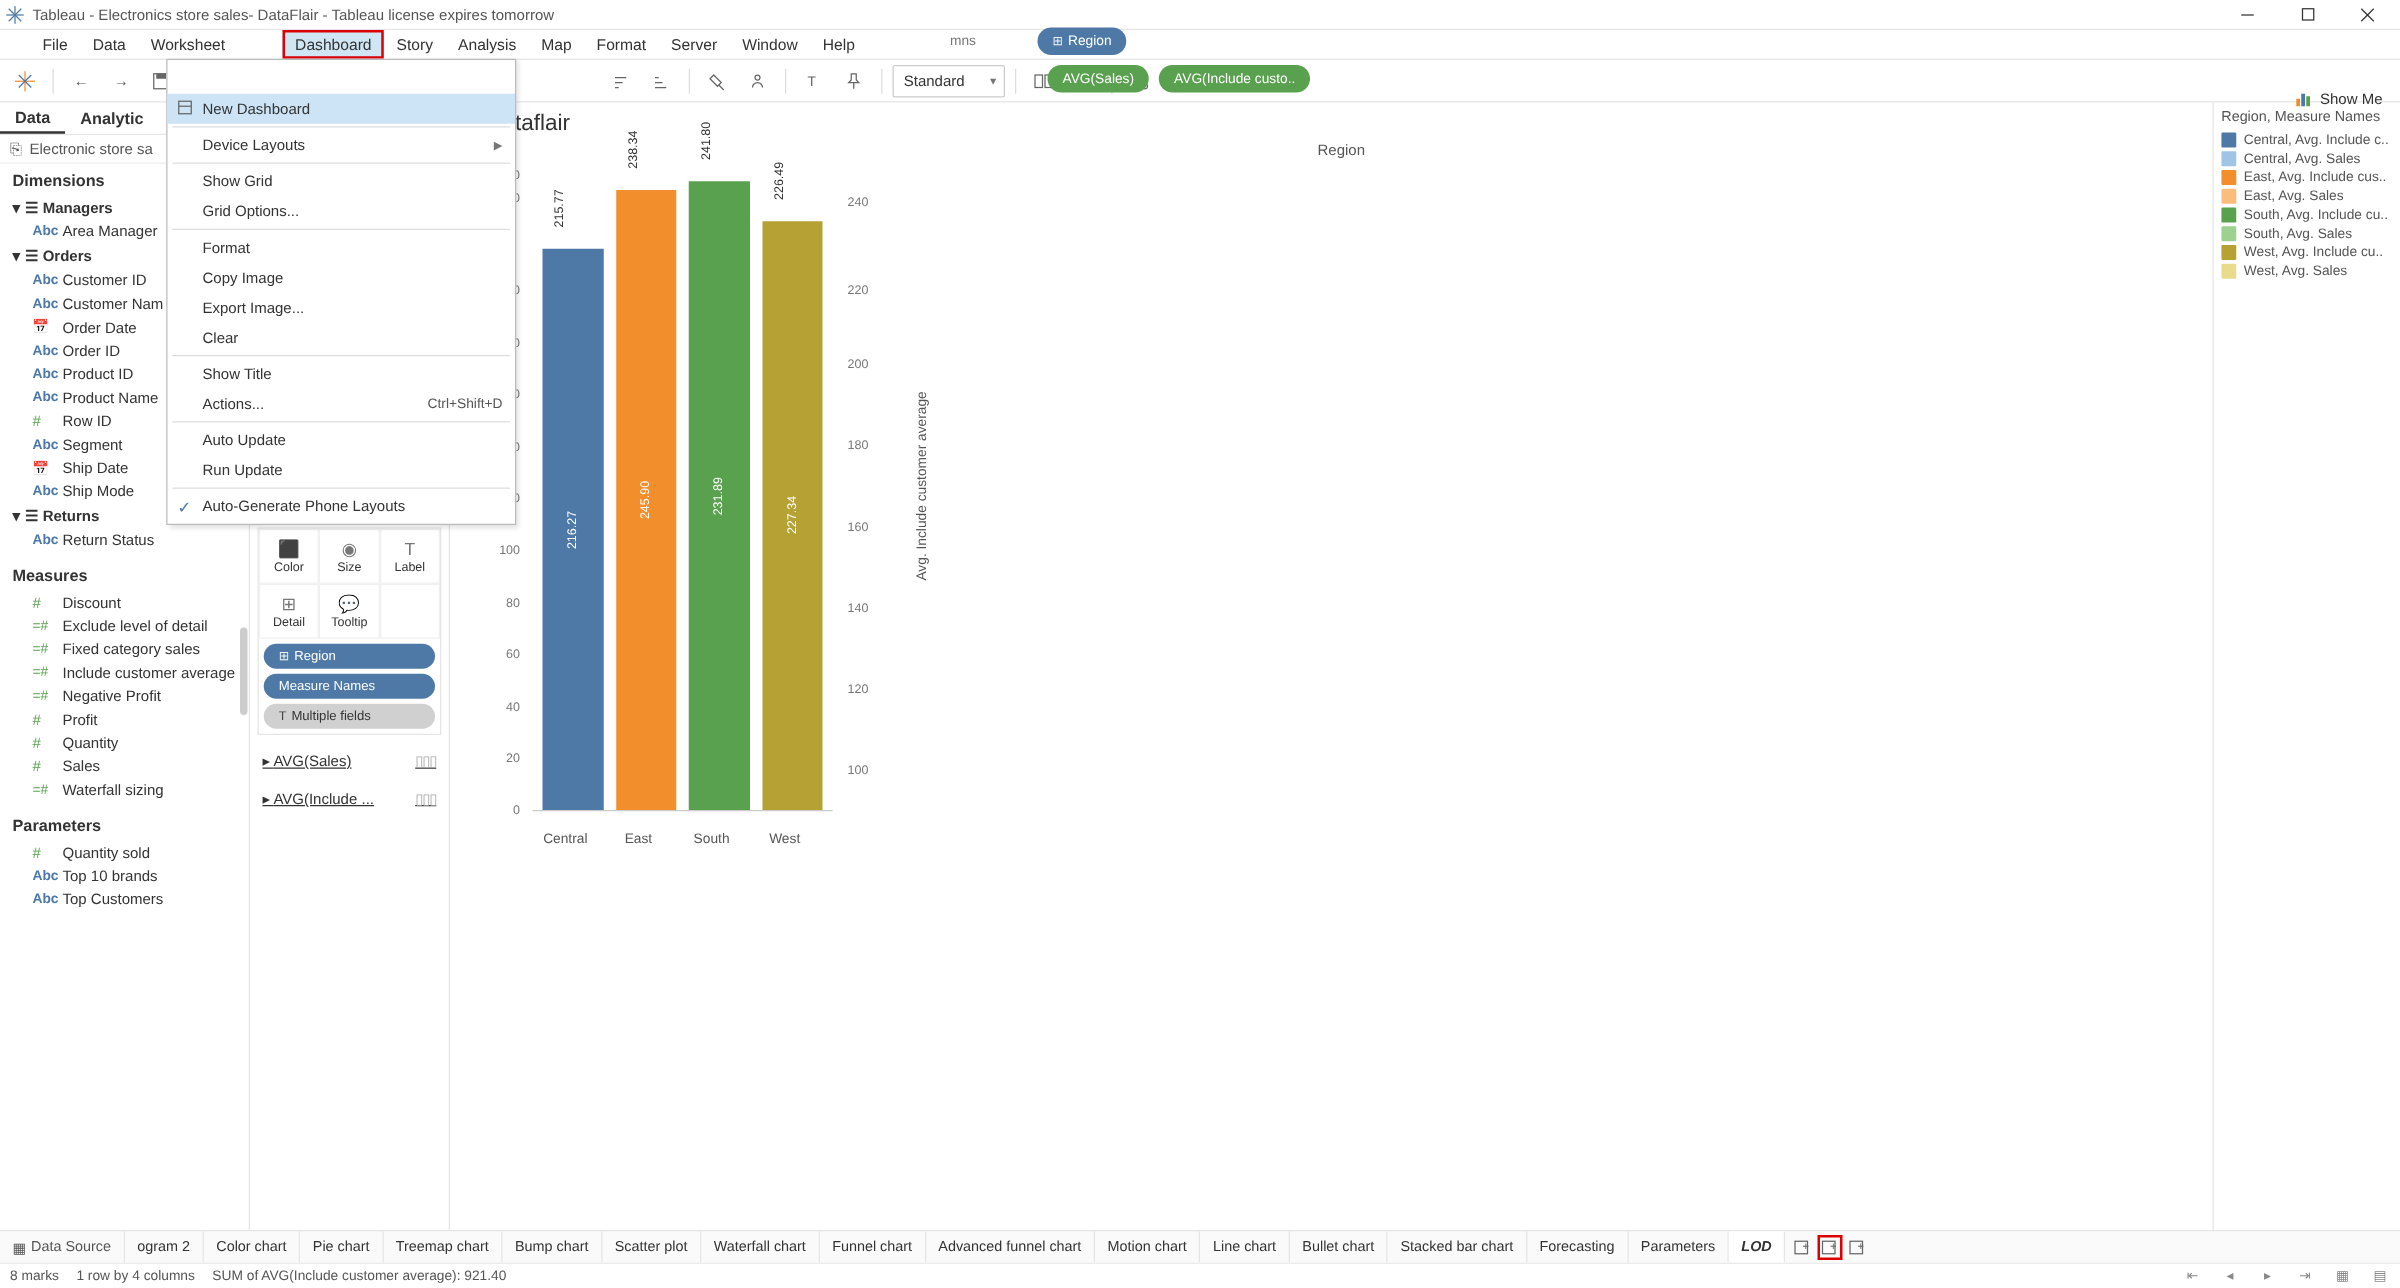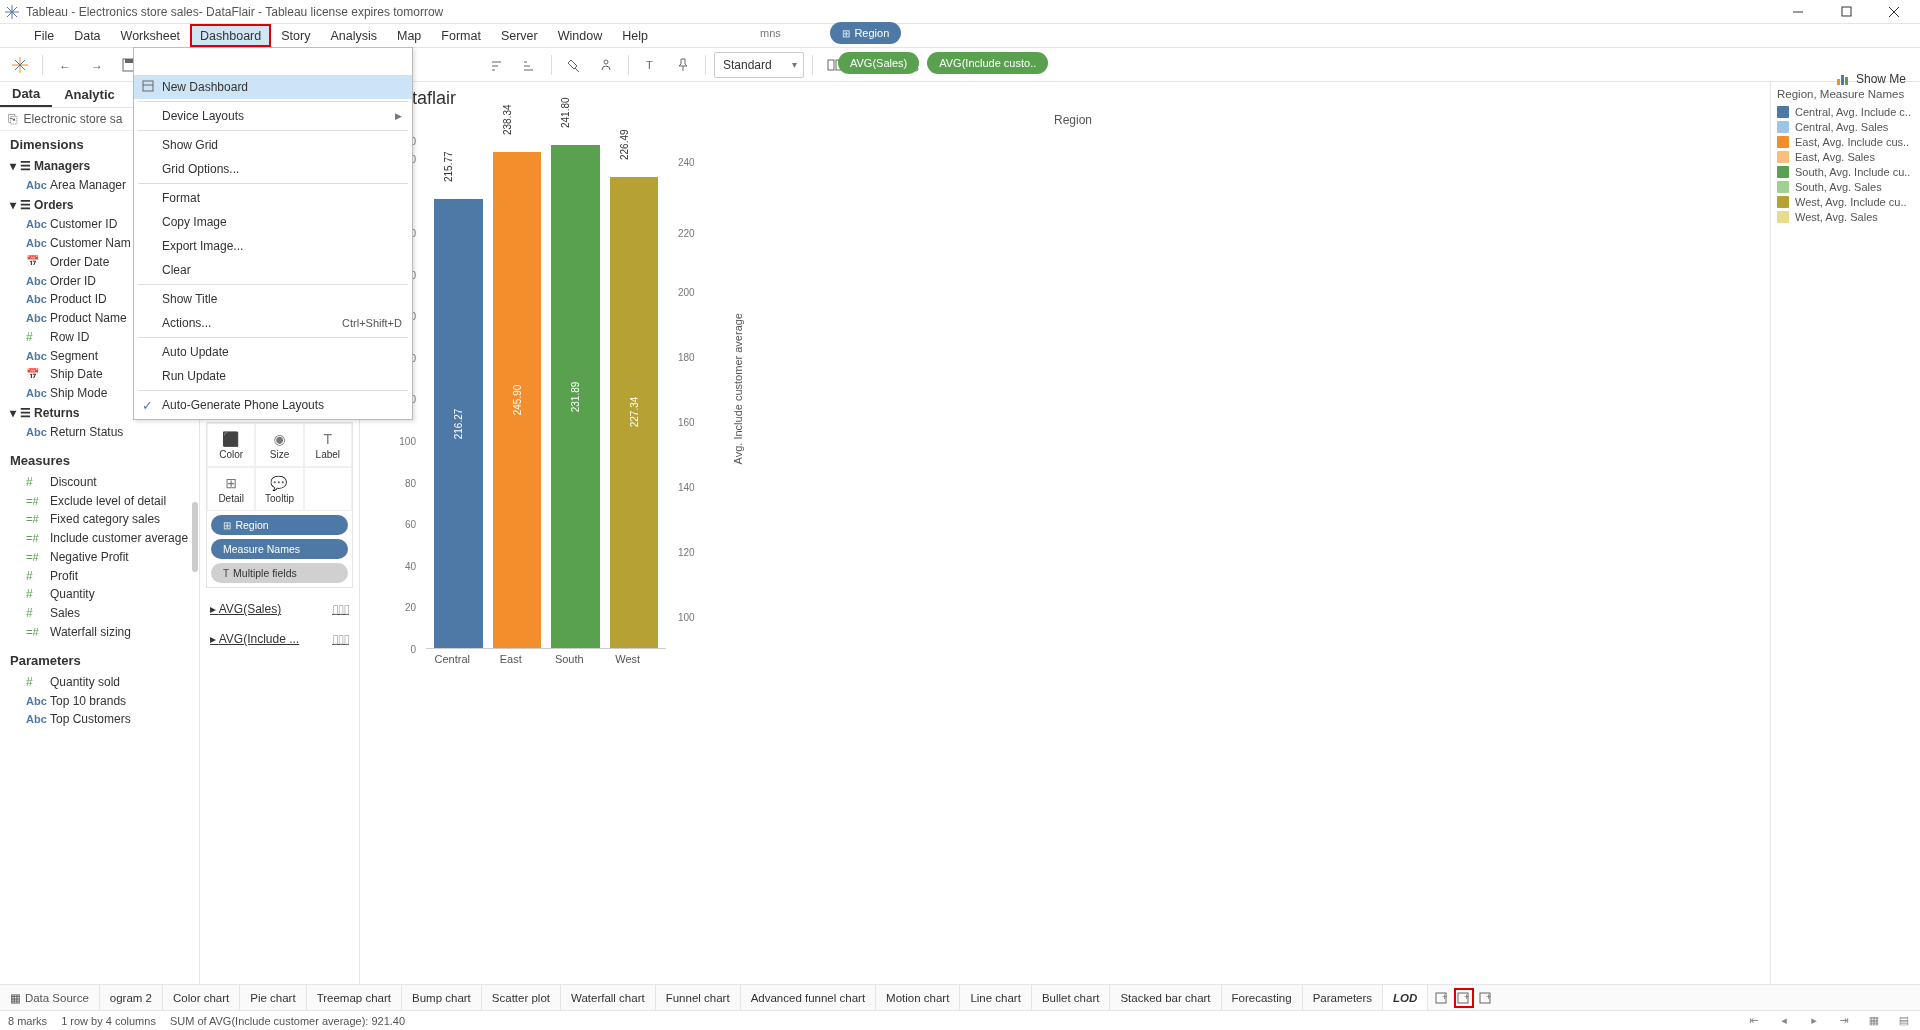--- a/index.html
+++ b/index.html
@@ -9,21 +9,21 @@
 .titlebar { height: 24px; display: flex; align-items: center; padding: 0 4px; border-bottom: 1px solid #e5e5e5; }
 .titlebar-icon { width: 16px; height: 16px; margin-right: 6px; display: inline-flex; align-items: center; justify-content: center; color: #4e79a7; }
 .titlebar-title { flex: 1; font-size: 12px; color: #555; }
 .titlebar-btns { display: flex; gap: 20px; padding-right: 8px; }
 .win-btn { width: 28px; height: 20px; display: flex; align-items: center; justify-content: center; cursor: pointer; }
 
 
 .menubar { height: 24px; display: flex; align-items: stretch; border-bottom: 1px solid #e5e5e5; padding-left: 24px; position: relative; z-index: 50; }
 .menu-item { padding: 0 10px; display: flex; align-items: center; font-size: 12.5px; cursor: pointer; }
 .menu-item.active { background: #d0e6f5; }
-.menu-item.highlighted { border: 2px solid #d00; padding: 0 8px; }
+.menu-item.highlighted { border: 2px solid #d00; padding: 0 8px; margin-left: 36px; }
 
 
 .dropdown { position: absolute; top: 47px; left: 133px; width: 280px; background: #fff; border: 1px solid #bbb; box-shadow: 2px 2px 4px rgba(0,0,0,0.12); z-index: 100; padding: 2px 0; }
 .dd-item { height: 24px; display: flex; align-items: center; padding: 0 28px; font-size: 12px; cursor: pointer; position: relative; }
 .dd-item.selected { background: #cce4f5; margin-top: 25px; }
 .dd-item .check { position: absolute; left: 8px; color: #4e79a7; font-size: 13px; }
 .dd-item .dd-icon { position: absolute; left: 8px; width: 14px; height: 14px; }
 .dd-item .arrow { position: absolute; right: 10px; color: #777; font-size: 9px; }
 .dd-item .shortcut { position: absolute; right: 10px; color: #555; font-size: 11px; }
 .dd-sep { height: 1px; background: #ddd; margin: 2px 4px; }
@@ -85,21 +85,21 @@
 .chart-header { text-align: center; font-size: 12px; color: #555; margin-bottom: 2px; }
 .plot { position: relative; height: 520px; display: flex; gap: 6px; }
 .y-ticks { width: 34px; position: relative; }
 .y-tick { position: absolute; right: 4px; font-size: 10px; color: #777; transform: translateY(50%); }
 .bars-area { flex: 0 0 240px; position: relative; display: flex; align-items: flex-end; gap: 10px; padding: 0 8px; border-bottom: 1px solid #ccc; }
 .bar-col { flex: 1; display: flex; flex-direction: column; align-items: center; justify-content: flex-end; height: 100%; }
 .bar { width: 100%; position: relative; }
 .bar-label-top { position: absolute; top: -6px; left: 50%; transform: translate(-50%, -100%) rotate(-90deg); transform-origin: left top; font-size: 10px; color: #333; white-space: nowrap; }
 .bar-label-inside { position: absolute; left: 50%; top: 50%; transform: translate(-50%, -50%) rotate(-90deg); font-size: 10px; color: #fff; white-space: nowrap; }
 .x-labels { display: flex; }
-.x-labels .bars-x { flex: 0 0 240px; display: flex; gap: 10px; padding: 4px 8px 0; align-items: center; }
+.x-labels .bars-x { flex: 0 0 240px; display: flex; gap: 10px; padding: 16px 8px 0; align-items: center; }
 .x-lab { flex: 1; text-align: center; font-size: 11px; color: #555; }
 
 .sec-axis { flex: 0 0 46px; position: relative; padding-left: 6px; }
 .sec-tick { position: absolute; left: 6px; font-size: 10px; color: #777; transform: translateY(50%); }
 
 
 .legend-panel { width: 150px; border-left: 1px solid #e5e5e5; padding: 6px; }
 .legend-title { font-size: 11.5px; color: #555; margin-bottom: 4px; }
 .legend-item { display: flex; align-items: center; gap: 6px; font-size: 11px; color: #555; padding: 1.5px 0; white-space: nowrap; overflow: hidden; }
 .swatch { width: 12px; height: 12px; border-radius: 1px; }

